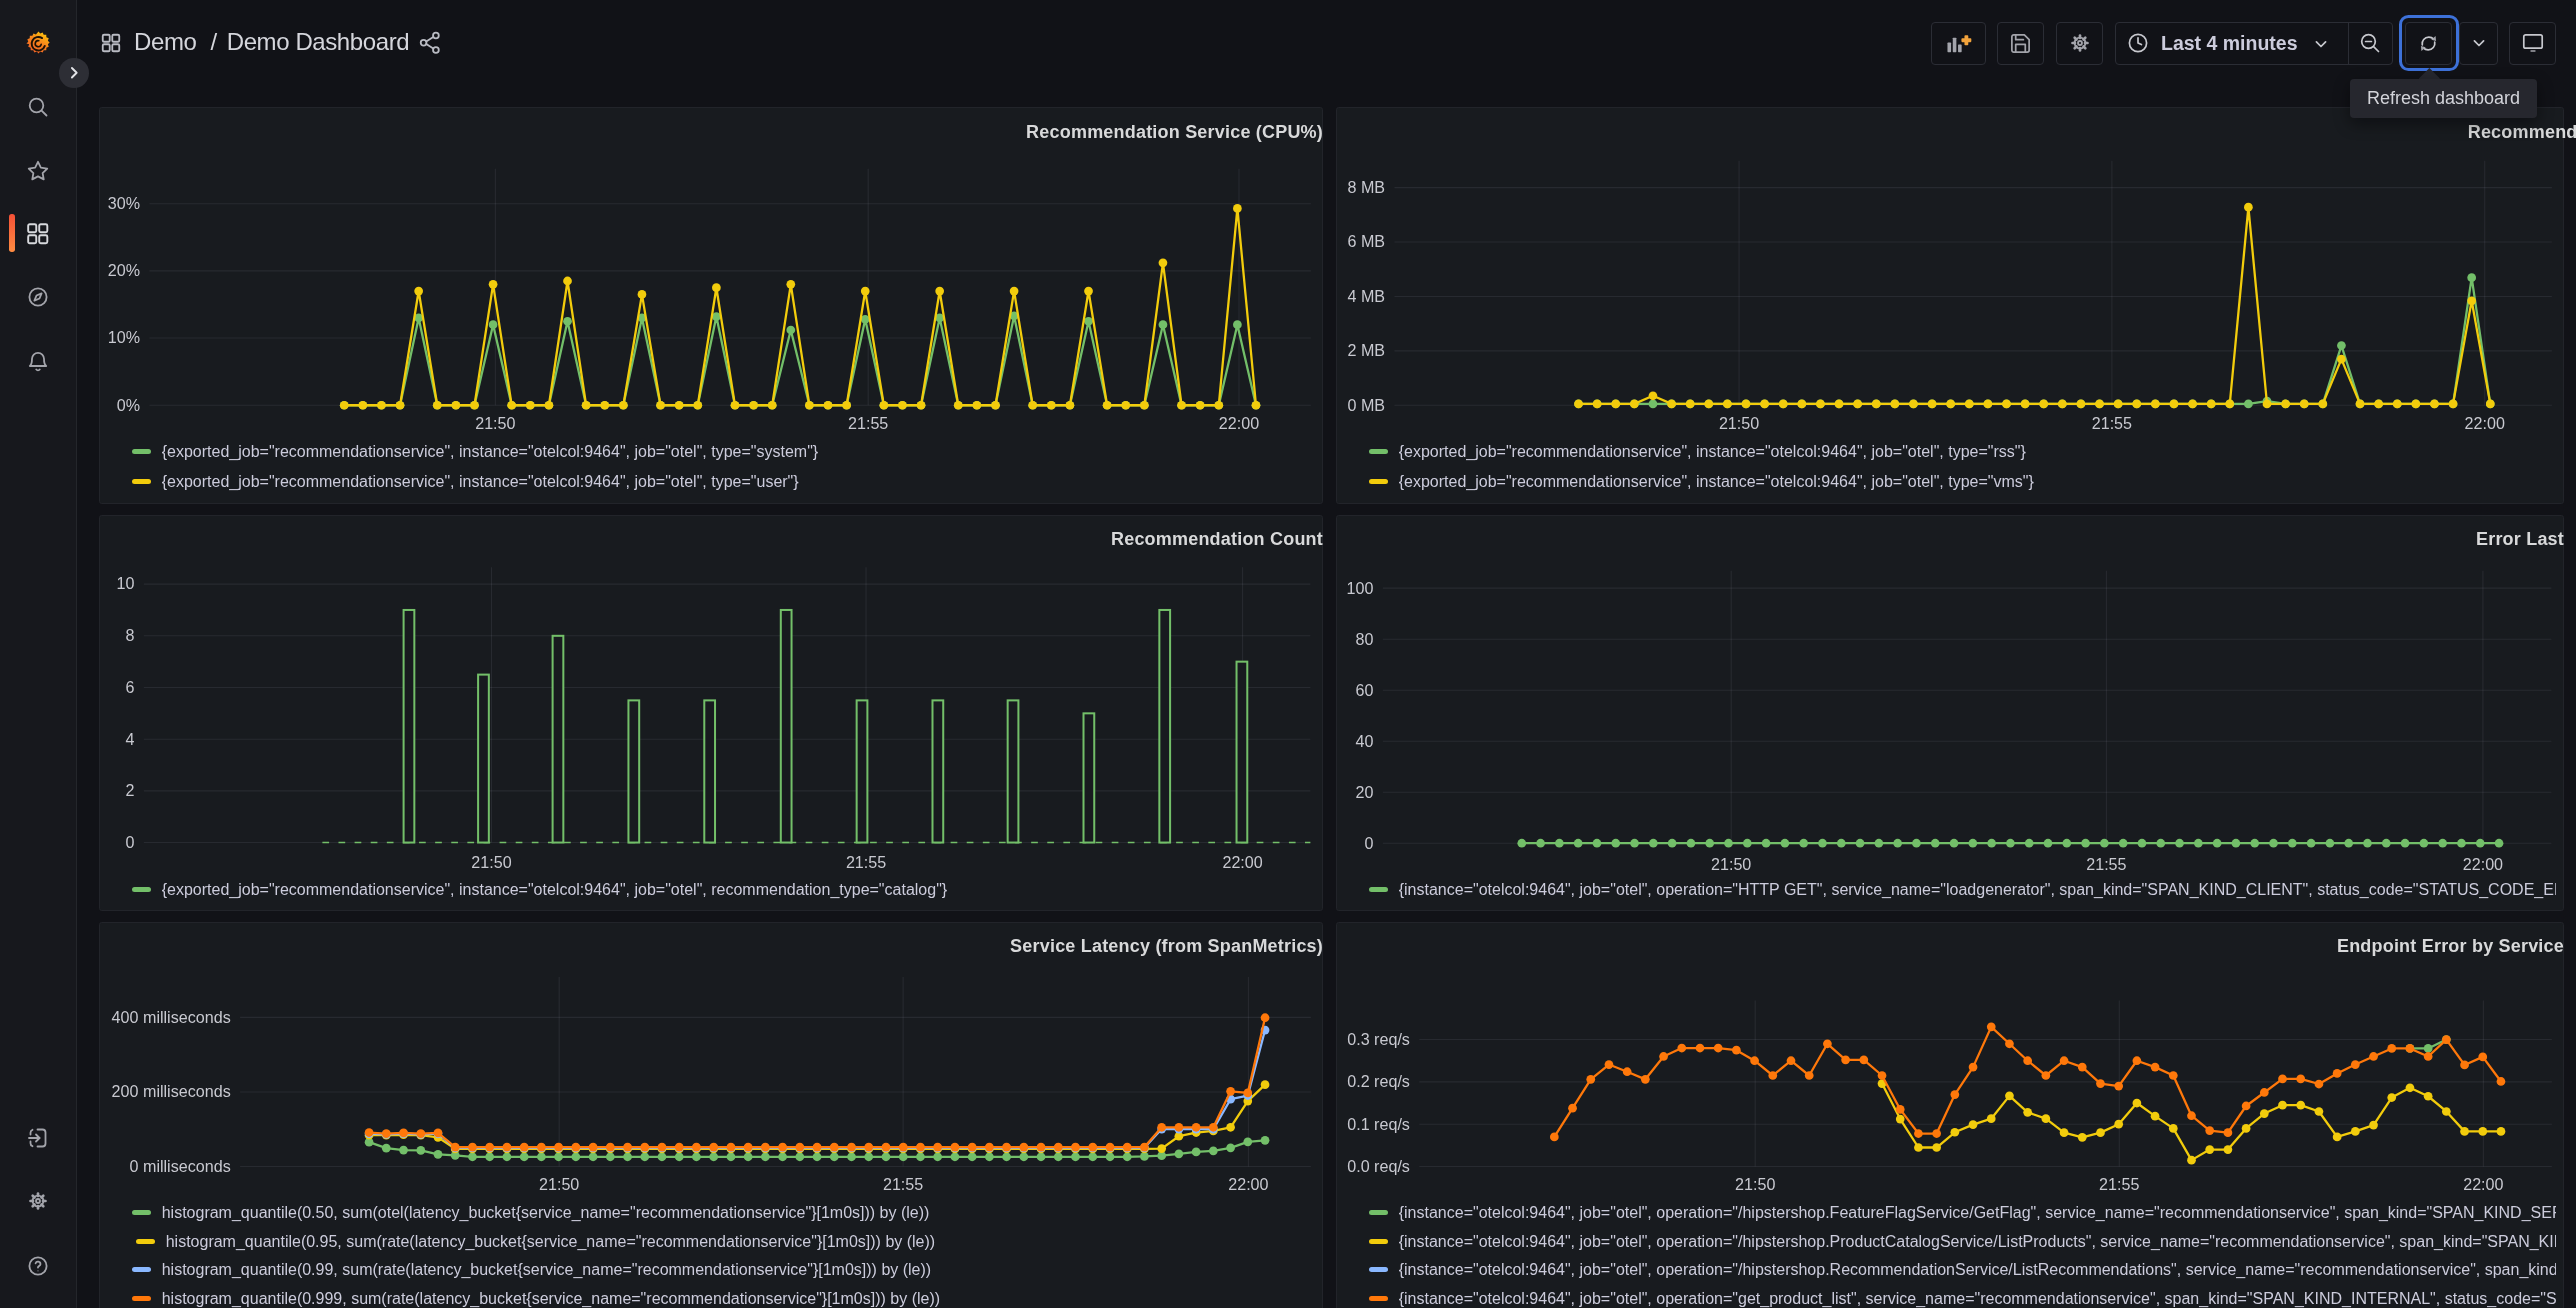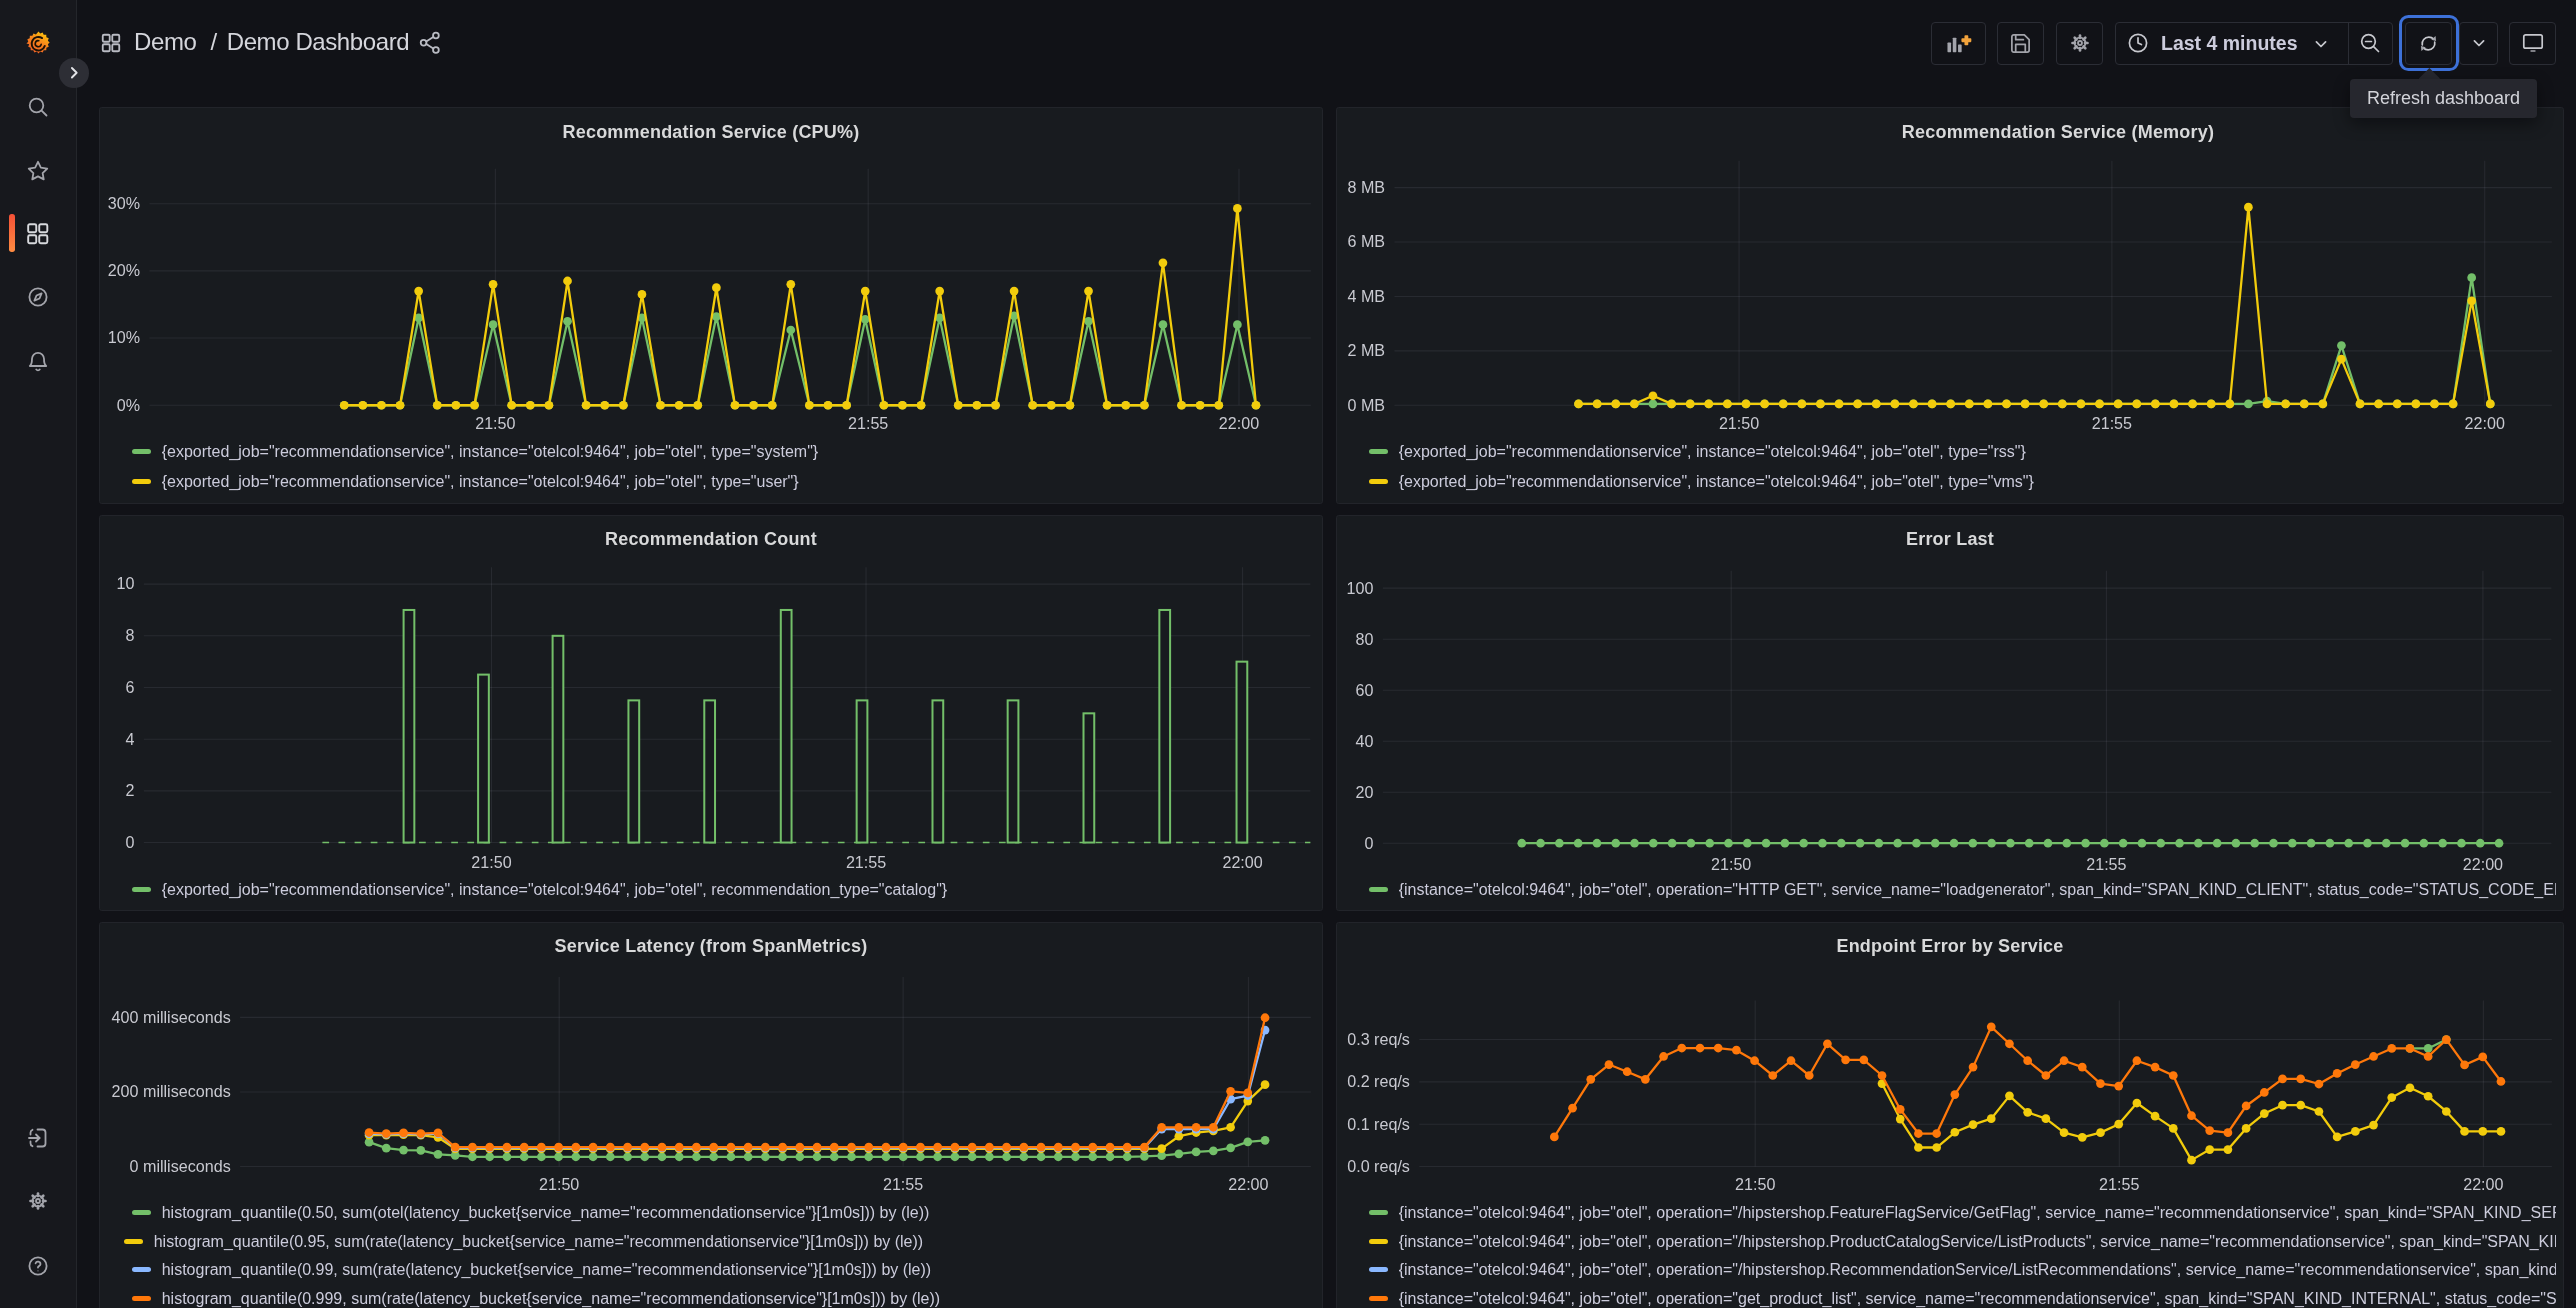--- a/index.html
+++ b/index.html
@@ -1,17 +1,17 @@
 <!DOCTYPE html>
 <html style="font-size:10.7px"><head><meta charset="utf-8"><style>
 *{margin:0;padding:0;box-sizing:border-box}
 html,body{width:2576px;height:1308px;background:#111217;overflow:hidden;font-family:"Liberation Sans",sans-serif;}
 .abs{position:absolute}
 .panel{position:absolute;background:#181b1f;border:0.7px solid #22242a;border-radius:2.7px}
-.ptitle{position:absolute;width:100%;text-align:center;color:#d8d9da;font-size:18px;font-weight:700;letter-spacing:0.2px}
+.ptitle{position:absolute;width:100%;text-align:right;color:#d8d9da;font-size:18px;font-weight:700;letter-spacing:0.2px}
 .lrow{position:absolute;display:flex;align-items:center;white-space:nowrap;overflow:hidden;color:#ccccdc;font-size:16px}
 .sw{display:inline-block;width:19px;height:5.4px;border-radius:2.7px;margin-right:10.7px;flex:none}
 .tbtn{position:absolute;height:43px;border:0.7px solid #2b2d35;border-radius:4px;display:flex;align-items:center;justify-content:center;background:#111217}
 </style></head><body>
 <div class="abs" style="left:0;top:0;width:77px;height:1308px;background:#17181d;border-right:0.7px solid #24262b"></div>
 <div class="abs" style="left:25px;top:30px"><svg width="27" height="27" viewBox="0 0 24 24" fill="none">
 <defs>
         <linearGradient id="glg" x1="0.2" y1="1" x2="0.8" y2="0">
           <stop offset="0" stop-color="#ef5a29"></stop>
           <stop offset="0.55" stop-color="#f8861b"></stop>
@@ -767,21 +767,21 @@
     <circle cx="1781.2" cy="1678.6" r="6.5" fill="#ff780a"></circle>
     <circle cx="1806.8" cy="1678.6" r="6.5" fill="#ff780a"></circle>
     <circle cx="1832.5" cy="1625.1" r="6.5" fill="#ff780a"></circle>
     <circle cx="1858.1" cy="1627.4" r="6.5" fill="#ff780a"></circle>
     <circle cx="1883.8" cy="1515.5" r="6.5" fill="#ff780a"></circle>
   </svg>
 <div class="lrow" style="left:132px;top:1199px;width:1183px;height:27px">
     <span class="sw" style="background:#73bf69"></span>
     <span>histogram_quantile(0.50, sum(otel(latency_bucket{service_name="recommendationservice"}[1m0s])) by (le))</span>
   </div>
-<div class="lrow" style="left:124px;top:1228px;width:1183px;height:27px">
+<div class="lrow" style="left:136px;top:1228px;width:1183px;height:27px">
     <span class="sw" style="background:#f2cc0c"></span>
     <span>histogram_quantile(0.95, sum(rate(latency_bucket{service_name="recommendationservice"}[1m0s])) by (le))</span>
   </div>
 <div class="lrow" style="left:132px;top:1256px;width:1183px;height:27px">
     <span class="sw" style="background:#8ab8ff"></span>
     <span>histogram_quantile(0.99, sum(rate(latency_bucket{service_name="recommendationservice"}[1m0s])) by (le))</span>
   </div>
 <div class="lrow" style="left:132px;top:1285px;width:1183px;height:27px">
     <span class="sw" style="background:#ff780a"></span>
     <span>histogram_quantile(0.999, sum(rate(latency_bucket{service_name="recommendationservice"}[1m0s])) by (le))</span>

